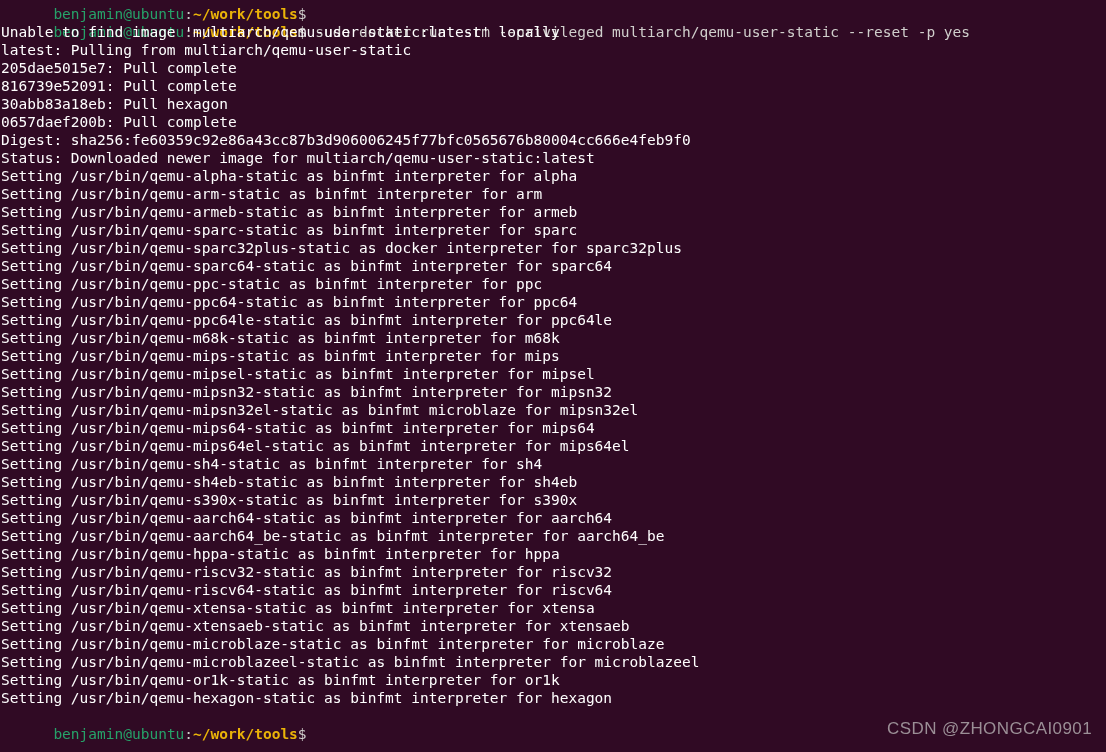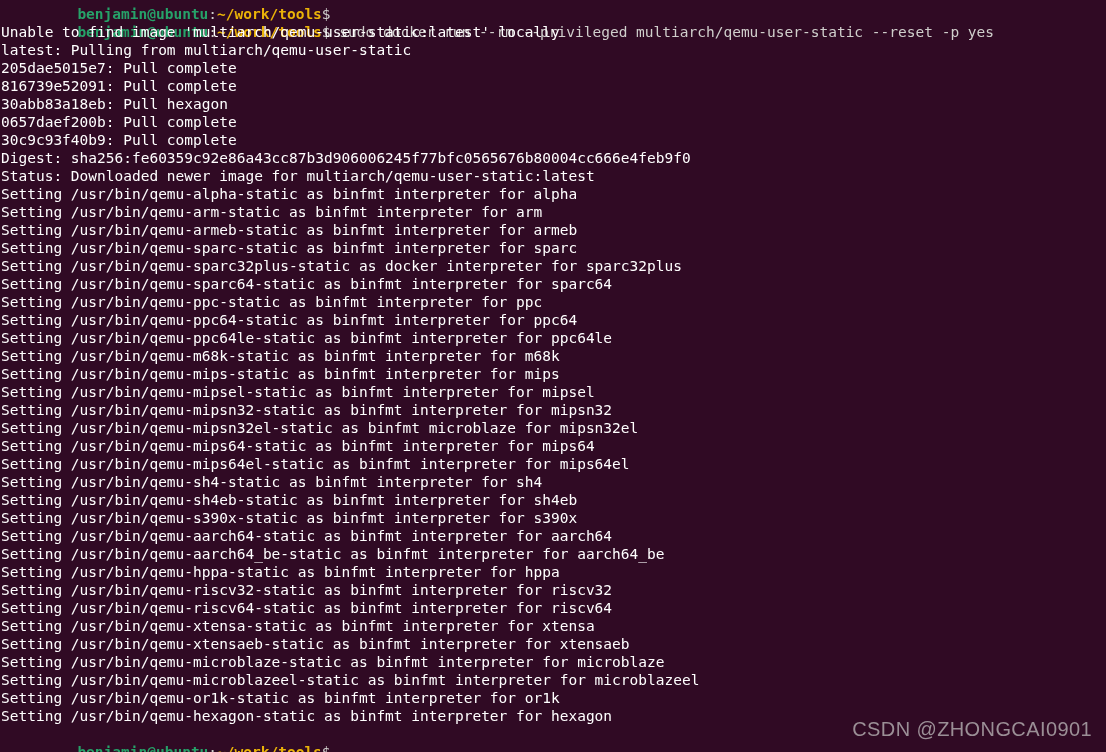--- a/index.html
+++ b/index.html
@@ -24,32 +24,32 @@
     left: 0;
     top: -13px;
     width: 1106px;
   }
   .line {
     height: 18px;
     white-space: pre;
     padding-left: 1px;
     letter-spacing: 0px;
   }
-  .user   { color: #26a269; font-weight: bold; margin-left: 24px; }
+  .user   { color: #26a269; font-weight: normal; }
   .colon  { color: #d0cfcc; }
   .path   { color: #eab308; font-weight: bold; }
   .dollar { color: #d0cfcc; }
   .cmd    { color: #d0cfcc; }
   .out    { color: #ffffff; }
   #watermark {
     position: absolute;
     right: 14px;
     top: 720px;
     font-family: "Liberation Sans", "DejaVu Sans", sans-serif;
-    font-size: 20px;
+    font-size: 17px;
     color: #9b8f96;
     letter-spacing: 0.4px;
     white-space: pre;
   }
 </style>
 </head>
 <body>
 
 <div id="terminal">
   <div id="screen">
@@ -62,21 +62,20 @@
       <span class="user">benjamin@ubuntu</span><span class="colon">:</span><span class="path">~/work/tools</span><span class="dollar">$</span><span class="cmd"> sudo docker run --rm --privileged multiarch/qemu-user-static --reset -p yes</span>
     </div>
 
     <div id="output">
         <div class="line"><span class="out">Unable to find image 'multiarch/qemu-user-static:latest' locally</span></div>
         <div class="line"><span class="out">latest: Pulling from multiarch/qemu-user-static</span></div>
         <div class="line"><span class="out">205dae5015e7: Pull complete</span></div>
         <div class="line"><span class="out">816739e52091: Pull complete</span></div>
         <div class="line"><span class="out">30abb83a18eb: Pull hexagon</span></div>
         <div class="line"><span class="out">0657daef200b: Pull complete</span></div>
-        <div class="line"><span class="out">30c9c93f40b9: Pull complete</span></div>
         <div class="line"><span class="out">Digest: sha256:fe60359c92e86a43cc87b3d906006245f77bfc0565676b80004cc666e4feb9f0</span></div>
         <div class="line"><span class="out">Status: Downloaded newer image for multiarch/qemu-user-static:latest</span></div>
         <div class="line"><span class="out">Setting /usr/bin/qemu-alpha-static as binfmt interpreter for alpha</span></div>
         <div class="line"><span class="out">Setting /usr/bin/qemu-arm-static as binfmt interpreter for arm</span></div>
         <div class="line"><span class="out">Setting /usr/bin/qemu-armeb-static as binfmt interpreter for armeb</span></div>
         <div class="line"><span class="out">Setting /usr/bin/qemu-sparc-static as binfmt interpreter for sparc</span></div>
         <div class="line"><span class="out">Setting /usr/bin/qemu-sparc32plus-static as docker interpreter for sparc32plus</span></div>
         <div class="line"><span class="out">Setting /usr/bin/qemu-sparc64-static as binfmt interpreter for sparc64</span></div>
         <div class="line"><span class="out">Setting /usr/bin/qemu-ppc-static as binfmt interpreter for ppc</span></div>
         <div class="line"><span class="out">Setting /usr/bin/qemu-ppc64-static as binfmt interpreter for ppc64</span></div>

